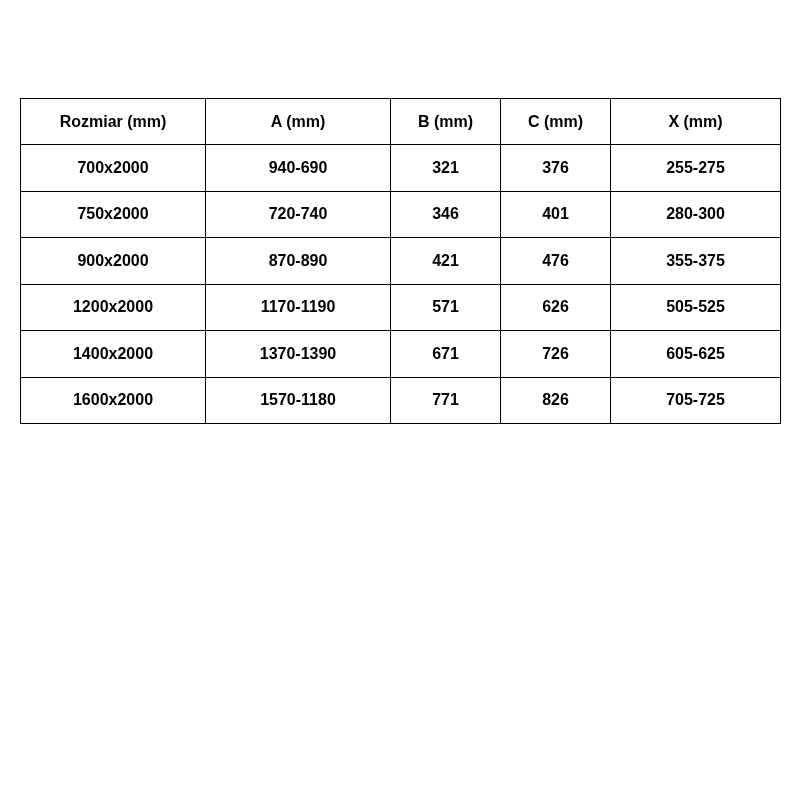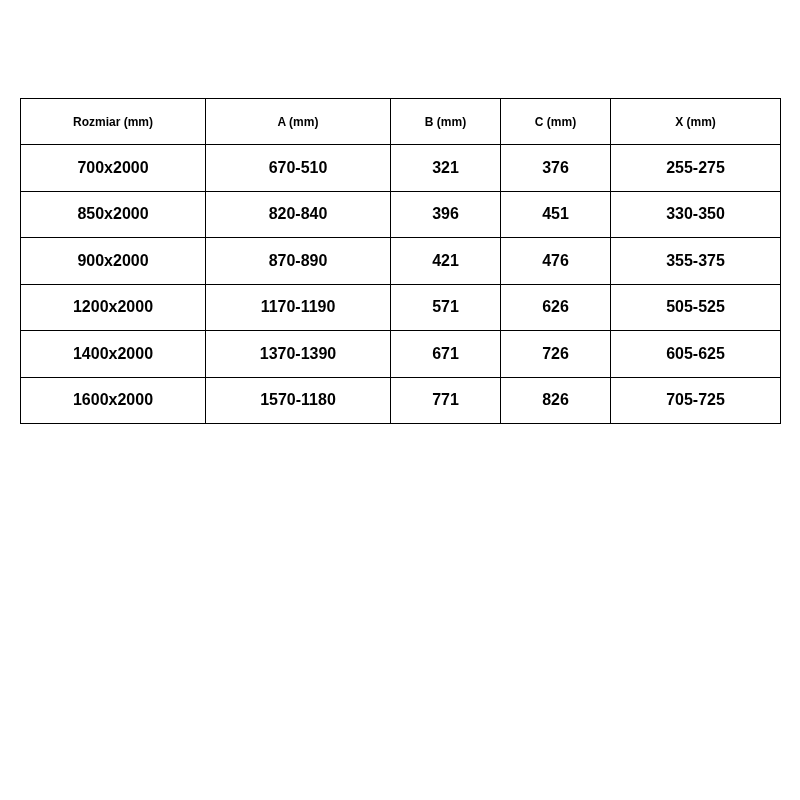--- a/index.html
+++ b/index.html
@@ -37,21 +37,21 @@
     font-weight: bold;
     font-size: 16px;
     height: 46.5px;
     padding: 0 2px;
     box-sizing: border-box;
     white-space: nowrap;
     overflow: hidden;
   }
   table.size-table thead th {
     height: 46px;
-    font-size: 12px;
+    font-size: 16px;
   }
   col.c-rozmiar { width: 185px; }
   col.c-a { width: 185px; }
   col.c-b { width: 110px; }
   col.c-c { width: 110px; }
   col.c-x { width: 170px; }
 </style>
 </head>
 <body>
 
@@ -70,31 +70,31 @@
           <th>Rozmiar (mm)</th>
           <th>A (mm)</th>
           <th>B (mm)</th>
           <th>C (mm)</th>
           <th>X (mm)</th>
         </tr>
       </thead>
       <tbody>
         <tr>
           <td>700x2000</td>
-          <td>670-510</td>
+          <td>940-690</td>
           <td>321</td>
           <td>376</td>
           <td>255-275</td>
         </tr>
         <tr>
-          <td>850x2000</td>
-          <td>820-840</td>
-          <td>396</td>
-          <td>451</td>
-          <td>330-350</td>
+          <td>750x2000</td>
+          <td>720-740</td>
+          <td>346</td>
+          <td>401</td>
+          <td>280-300</td>
         </tr>
         <tr>
           <td>900x2000</td>
           <td>870-890</td>
           <td>421</td>
           <td>476</td>
           <td>355-375</td>
         </tr>
         <tr>
           <td>1200x2000</td>

